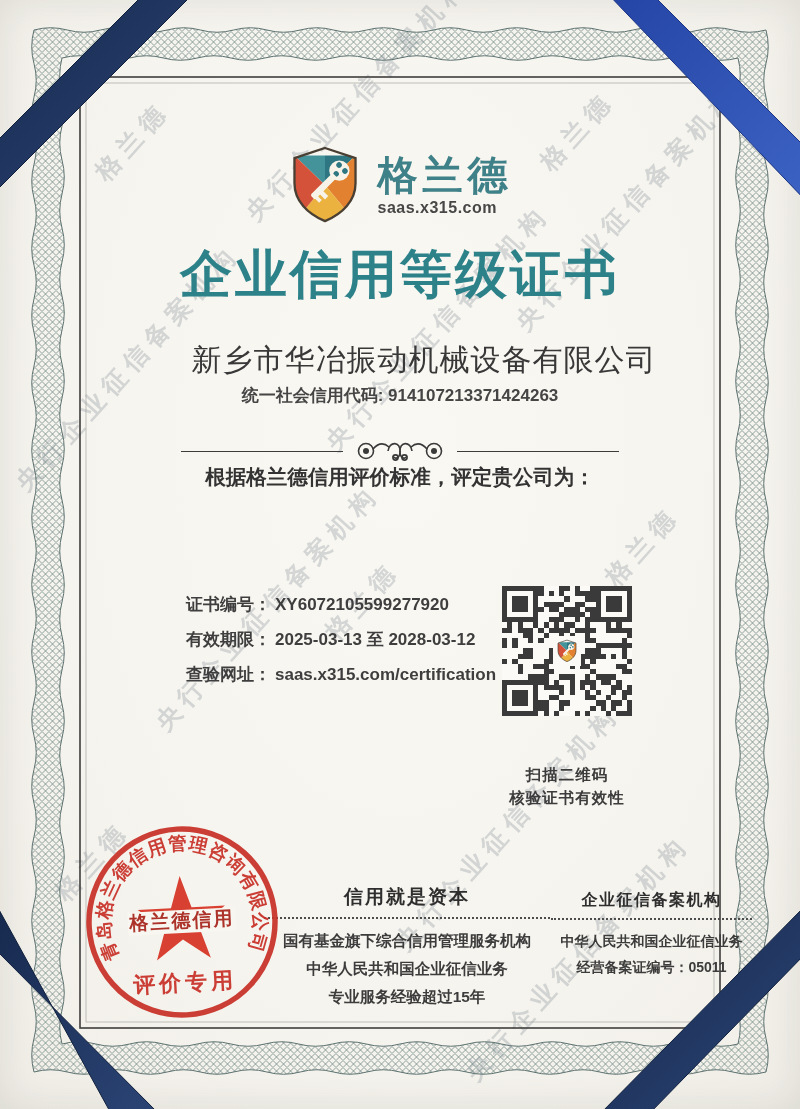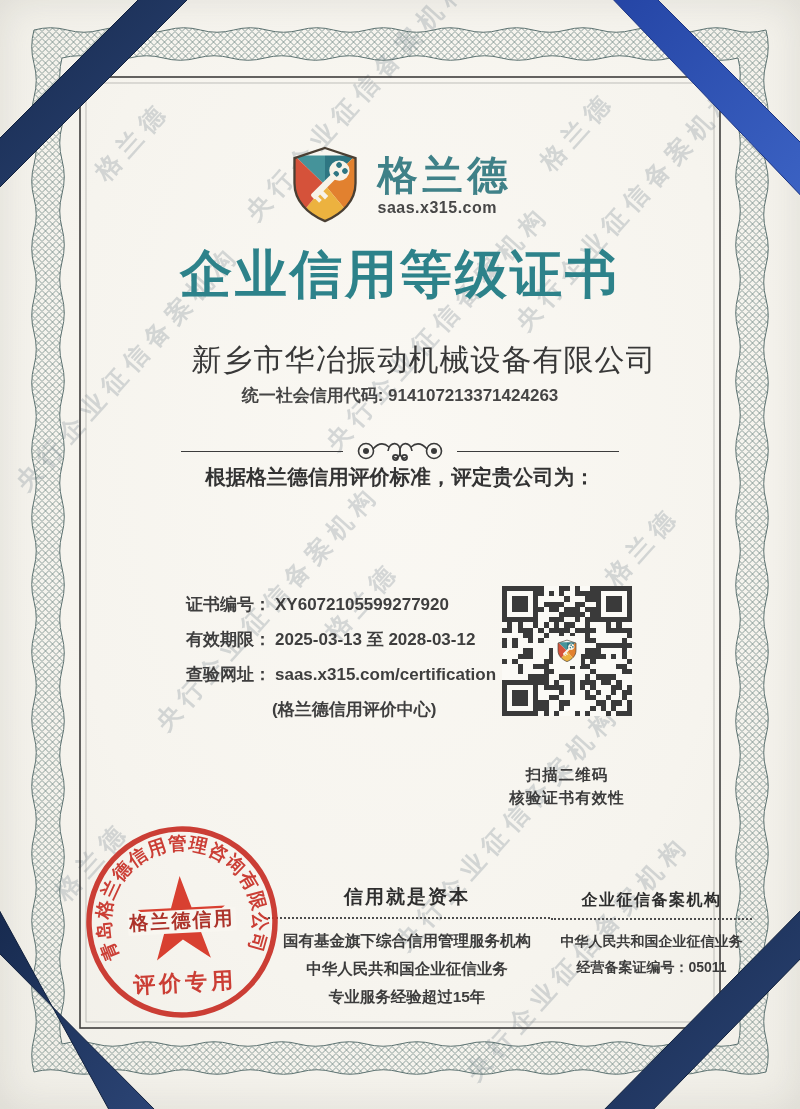--- a/index.html
+++ b/index.html
@@ -171,23 +171,20 @@
     <div class="abs details">
       <div class="drow">
         <span class="dlabel">证书编号：</span><span class="dval">XY6072105599277920</span>
       </div>
       <div class="drow">
         <span class="dlabel">有效期限：</span><span class="dval">2025-03-13 至 2028-03-12</span>
       </div>
       <div class="drow">
         <span class="dlabel">查验网址：</span><span class="dval">saas.x315.com/certification</span>
       </div>
-      <div class="drow indent">
-        <span>(格兰德信用评价中心)</span>
-      </div>
     </div>
 
     <div class="abs" id="qr">
       <div class="qr-grid" id="qr-grid">
           <div class="on"></div>
           <div class="on"></div>
           <div class="on"></div>
           <div class="on"></div>
           <div class="on"></div>
           <div class="on"></div>

